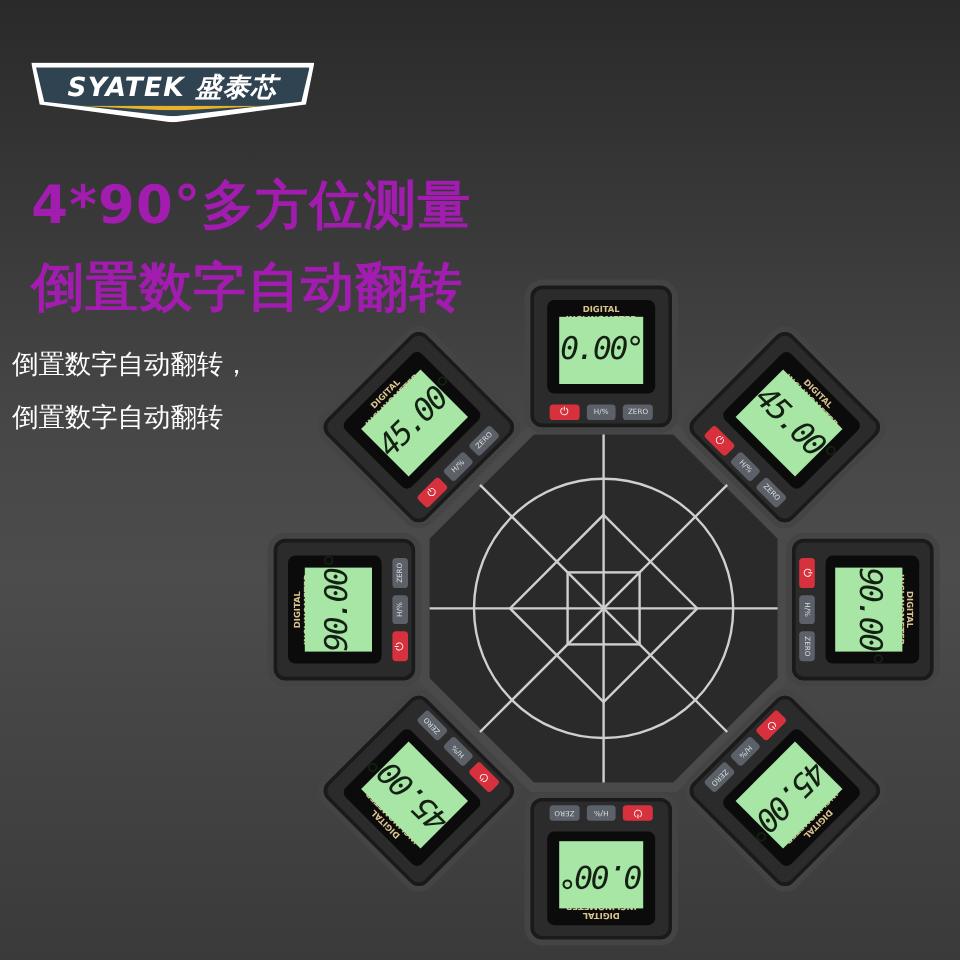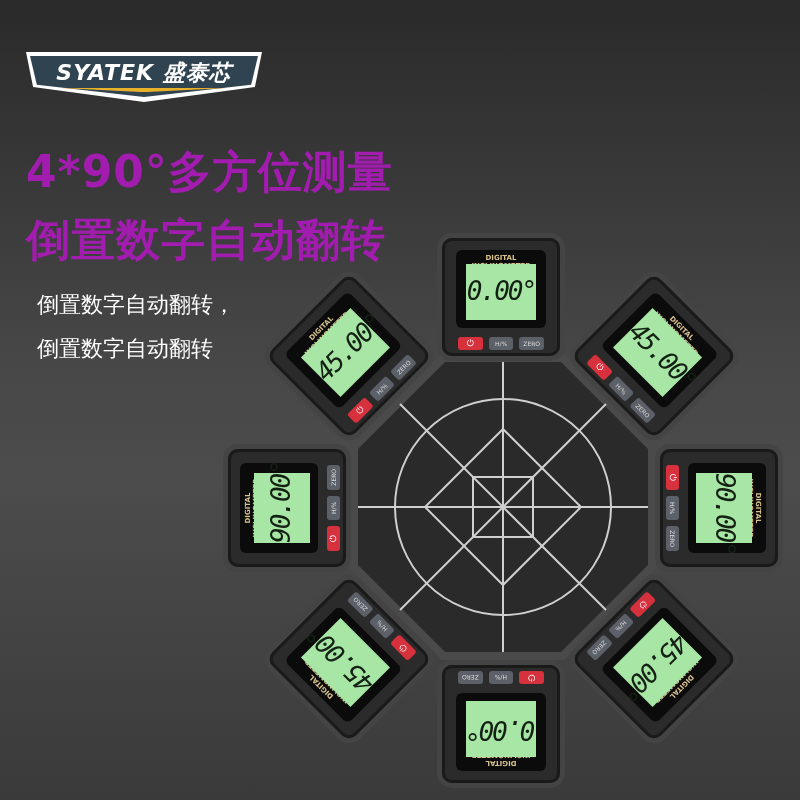--- a/index.html
+++ b/index.html
@@ -9,21 +9,21 @@
   .logo{position:absolute;left:26px;top:52px;width:236px;height:50px;}
   .logo .plate{position:absolute;inset:0;background:#fff;
     clip-path:polygon(0 0,100% 0,97% 70%,50% 100%,3% 70%);}
   .logo .inner{position:absolute;left:4px;top:4px;right:4px;bottom:5px;background:#2f4351;
     clip-path:polygon(0 0,100% 0,97% 70%,50% 100%,3% 70%);}
   .logo .stripe{position:absolute;left:35px;right:35px;top:36px;height:4px;background:#e9b02a;
     clip-path:polygon(0 0,100% 0,52% 100%,48% 100%);}
   .logo .text{position:absolute;left:0;right:0;top:6px;text-align:center;color:#fff;
     font-weight:bold;font-size:22px;letter-spacing:1px;font-style:italic;}
   .h1{position:absolute;left:26px;color:#a21caf;font-weight:bold;font-size:44px;letter-spacing:1px;line-height:1;}
-  .sub{position:absolute;left:37px;color:#fff;font-size:22px;line-height:1;}
+  .sub{position:absolute;left:10px;color:#fff;font-size:22px;line-height:1;}
   .device{position:absolute;width:118px;height:118px;}
   .device .body{position:absolute;inset:0;background:#2b2b2b;border-radius:10px;
     box-shadow:0 0 0 5px #444, inset 0 0 0 3px #1a1a1a;}
   .device .lcd-frame{position:absolute;left:14px;top:12px;width:90px;height:78px;background:#0b0b0b;border-radius:6px;}
   .device .title{position:absolute;left:0;right:0;top:4px;text-align:center;color:#d9c28e;font-size:7px;font-weight:bold;}
   .device .lcd{position:absolute;left:10px;top:14px;width:70px;height:56px;background:#a7e6a4;}
   .device .reading{position:absolute;left:0;right:0;top:12px;text-align:center;font-family:"DejaVu Sans Mono",monospace;
     font-style:italic;font-size:26px;color:#142014;letter-spacing:-2px;}
   .device .btns{position:absolute;left:16px;right:16px;bottom:6px;height:13px;display:flex;gap:6px;}
   .device .btn{flex:1;border-radius:3px;background:#5c6068;color:#ddd;font-size:6px;display:flex;align-items:center;justify-content:center;}

